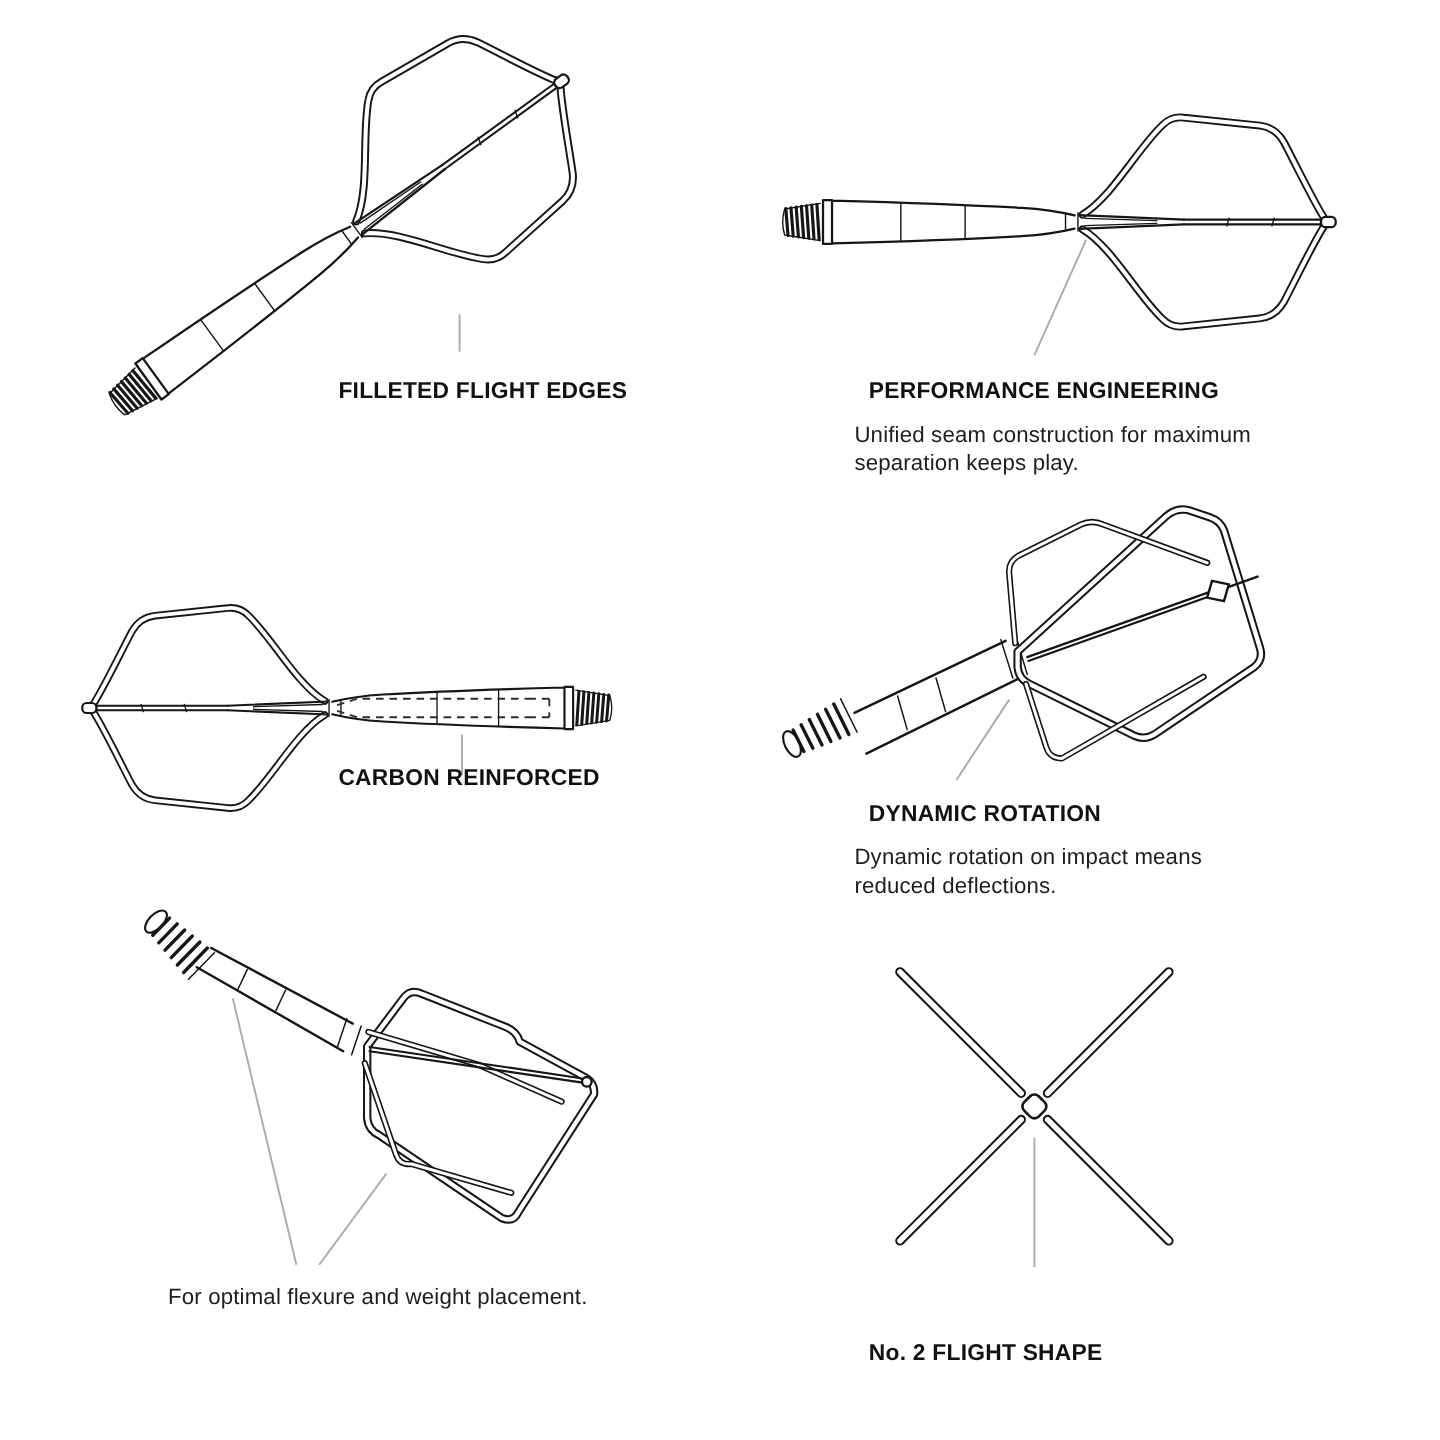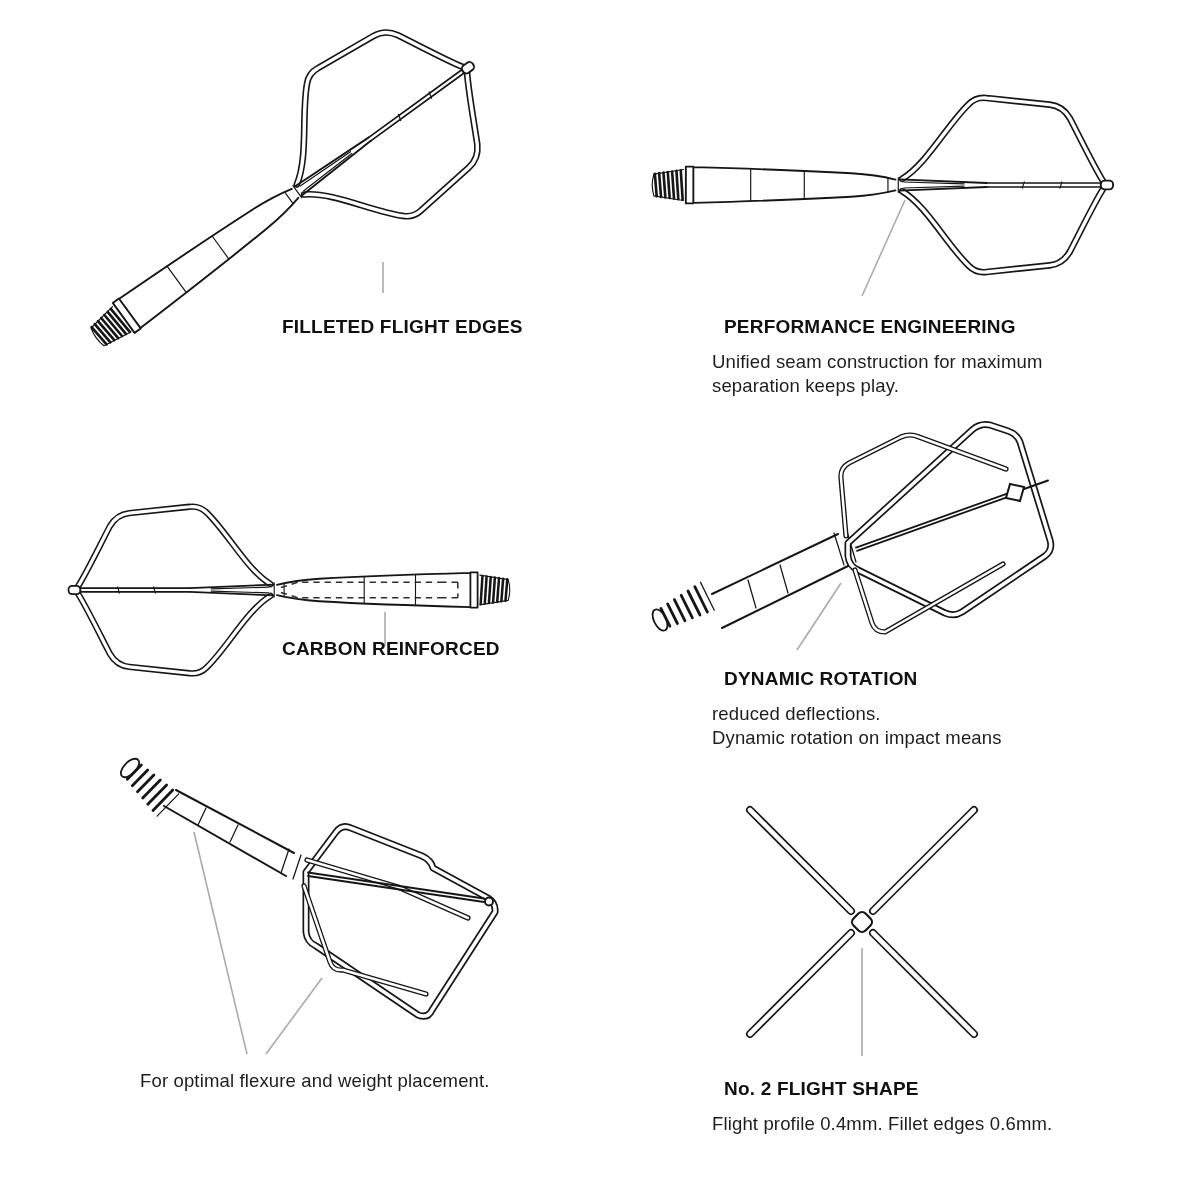--- a/index.html
+++ b/index.html
@@ -151,29 +151,26 @@
   </div>
 </section>
 
 <section class="feature" style="left:270px;top:625px">
   <h3 class="feature-title">CARBON REINFORCED</h3>
 </section>
 
 <section class="feature" style="left:712px;top:655px">
   <h3 class="feature-title">DYNAMIC ROTATION</h3>
   <div class="feature-desc">
+    <div>Dynamic rotation on impact means</div>
     <div>reduced deflections.</div>
-    <div>Dynamic rotation on impact means</div>
   </div>
 </section>
 
 <section class="feature" style="left:140px;top:1066px">
   <div class="feature-desc">
     <div>For optimal flexure and weight placement.</div>
   </div>
 </section>
 
-<section class="feature" style="left:712px;top:1065px">
+<section class="feature" style="left:712px;top:1104px">
   <h3 class="feature-title">No. 2 FLIGHT SHAPE</h3>
-  <div class="feature-desc">
-    <div>Flight profile 0.4mm. Fillet edges 0.6mm.</div>
-  </div>
 </section>
 
 </body></html>

